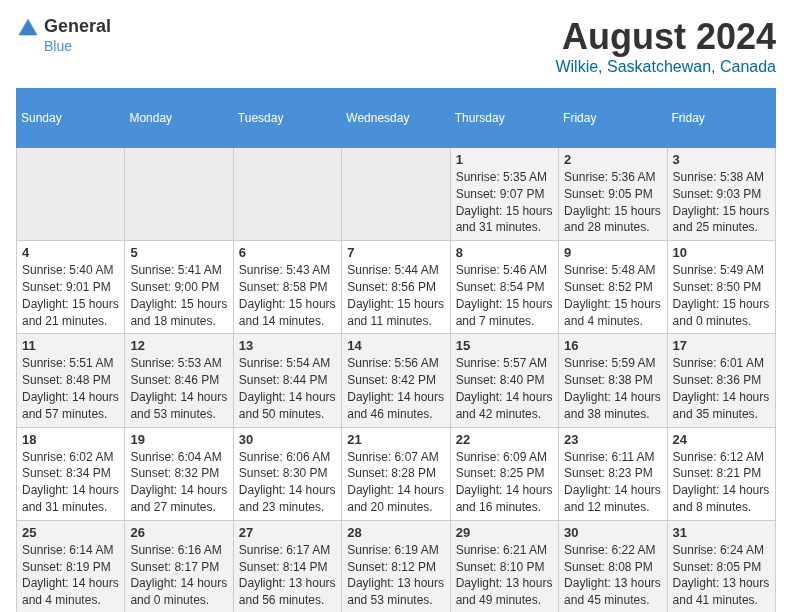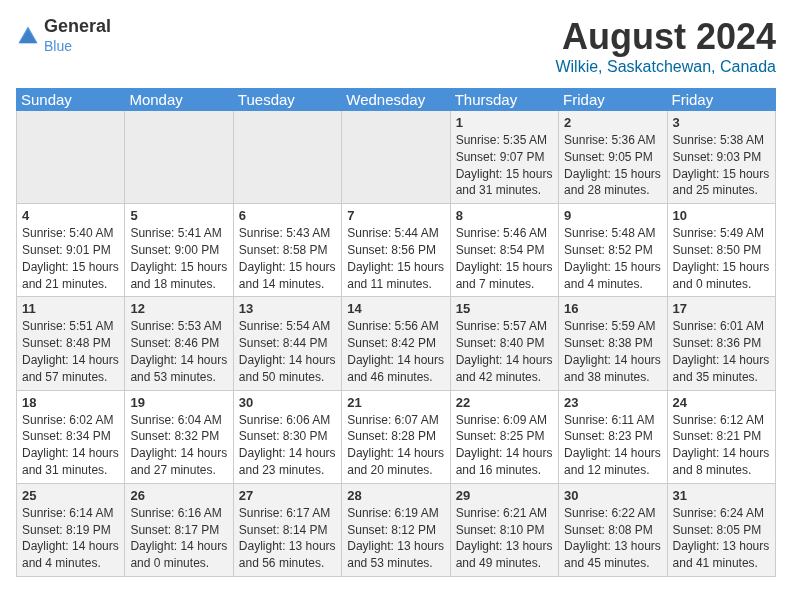--- a/index.html
+++ b/index.html
@@ -11,21 +11,20 @@
       padding: 16px;
     }
     .header-area {
       display: flex;
       justify-content: space-between;
       align-items: flex-start;
       margin-bottom: 12px;
     }
     .logo {
       display: flex;
-      align-items: center;
       gap: 4px;
     }
     .logo-text-general {
       font-size: 18px;
       font-weight: bold;
       color: #333;
     }
     .logo-text-blue {
       font-size: 14px;
       font-weight: normal;
@@ -49,23 +48,23 @@
       color: #0369a1;
     }
     .calendar {
       width: 100%;
       border-collapse: collapse;
       font-size: 11px;
     }
     .calendar th {
       background: #4a90d9;
       color: #fff;
-      padding: 2px 4px;
+      padding: 22px 4px;
       text-align: left;
-      font-size: 15px;
+      font-size: 12px;
       font-weight: normal;
       border: 1px solid #4a90d9;
     }
     .calendar td {
       border: 1px solid #ccc;
       vertical-align: top;
       padding: 4px 5px;
       width: 108px;
       min-height: 80px;
       background: #fff;

